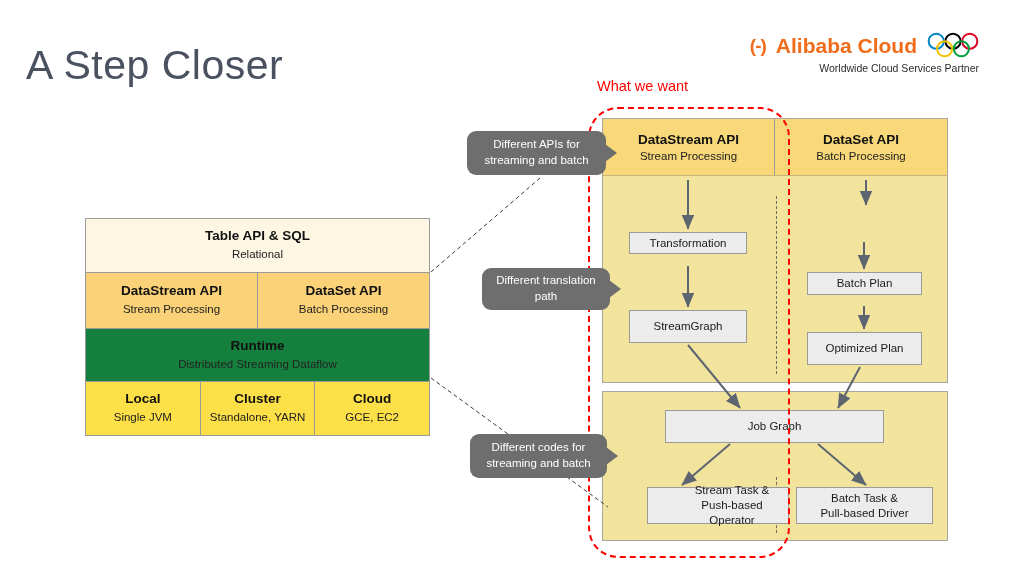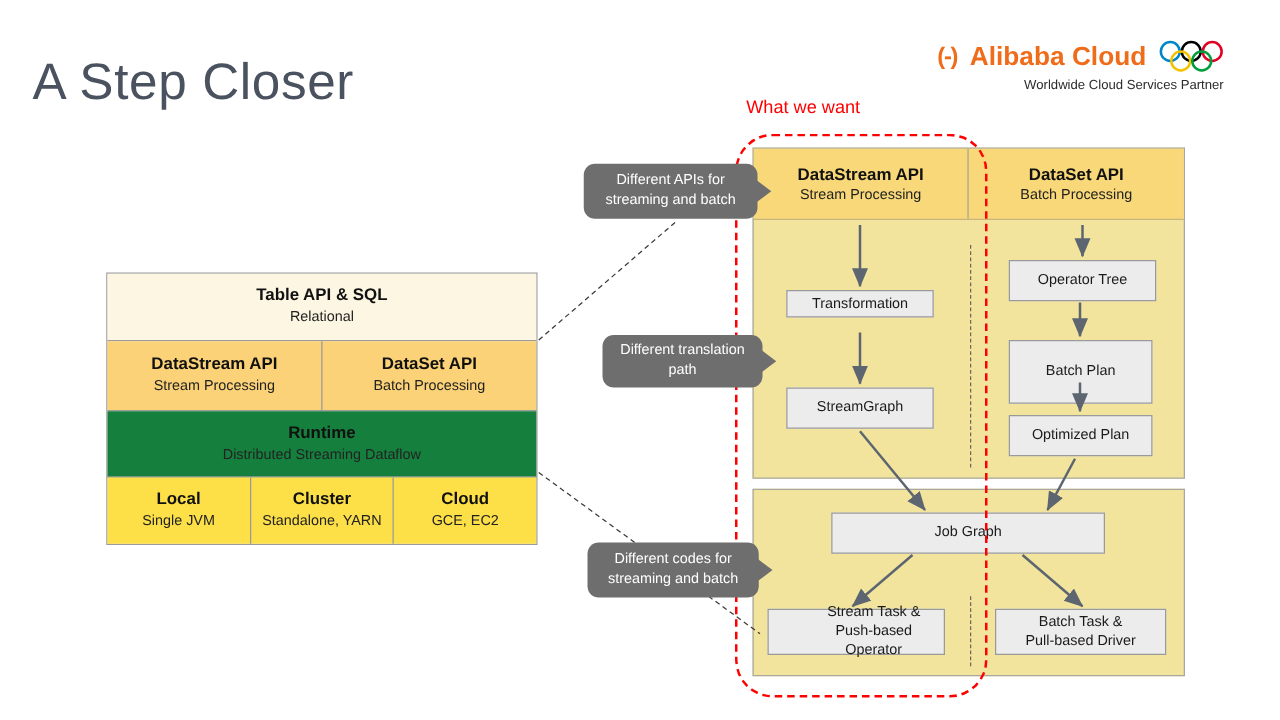--- a/index.html
+++ b/index.html
@@ -79,24 +79,24 @@
     position:absolute;box-sizing:border-box;
     background:#ececec;border:1px solid #9a9a9a;
     display:flex;align-items:center;justify-content:center;text-align:center;
     font-size:11.5px;color:#1a1a1a;line-height:1.3;padding:2px 4px;
   }
 
   
   #node-transformation{left:629px;top:232px;width:118px;height:22px;}
   #node-streamgraph  {left:629px;top:310px;width:118px;height:33px;}
   #node-operator-tree{left:807px;top:208px;width:118px;height:33px;}
-  #node-batch-plan   {left:807px;top:272px;width:115px;height:51px;}
+  #node-batch-plan   {left:807px;top:272px;width:115px;height:23px;}
   #node-optimized    {left:807px;top:332px;width:115px;height:33px;}
   #node-job-graph    {left:665px;top:410px;width:219px;height:33px;}
-  #node-stream-task  {left:614px;top:487px;width:142px;height:37px;padding-left:32px;}
+  #node-stream-task  {left:647px;top:487px;width:142px;height:37px;padding-left:32px;}
   #node-batch-task   {left:796px;top:487px;width:137px;height:37px;}
 
   
   .mid-dash{position:absolute;width:0;border-left:1.5px dashed #6b6b5a;}
   #mid-dash-top{left:776px;top:196px;height:178px;}
   #mid-dash-bottom{left:776px;top:477px;height:56px;}
 
   
   #focus-region{
     position:absolute;left:588px;top:107px;width:202px;height:451px;
@@ -202,21 +202,20 @@
       <div class="hdr-underline"></div>
     </div>
 
     <div class="panel" id="panel-bottom"></div>
 
     <div class="mid-dash" id="mid-dash-top"></div>
     <div class="mid-dash" id="mid-dash-bottom"></div>
 
     <div class="node" id="node-transformation">Transformation</div>
     <div class="node" id="node-streamgraph">StreamGraph</div>
-    <div class="node" id="node-operator-tree">Operator Tree</div>
     <div class="node" id="node-batch-plan">Batch Plan</div>
     <div class="node" id="node-optimized">Optimized Plan</div>
     <div class="node" id="node-job-graph">Job Graph</div>
     <div class="node" id="node-stream-task">
       <span>
         <span>Stream Task &amp;</span><br>
         <span>Push-based Operator</span>
       </span>
     </div>
     <div class="node" id="node-batch-task">

